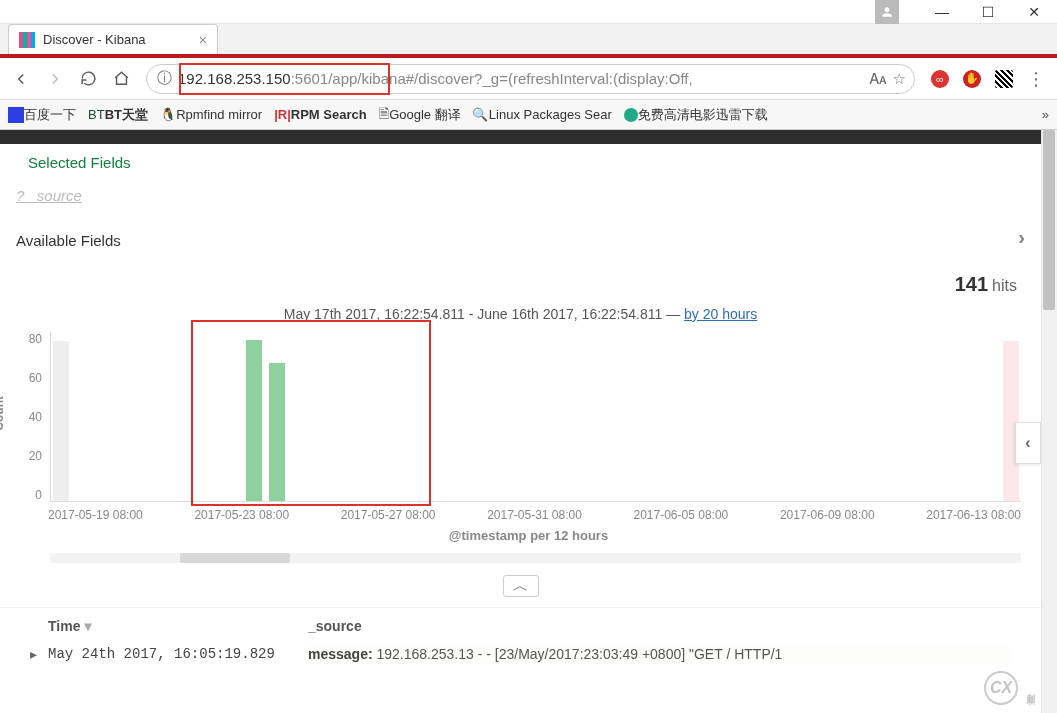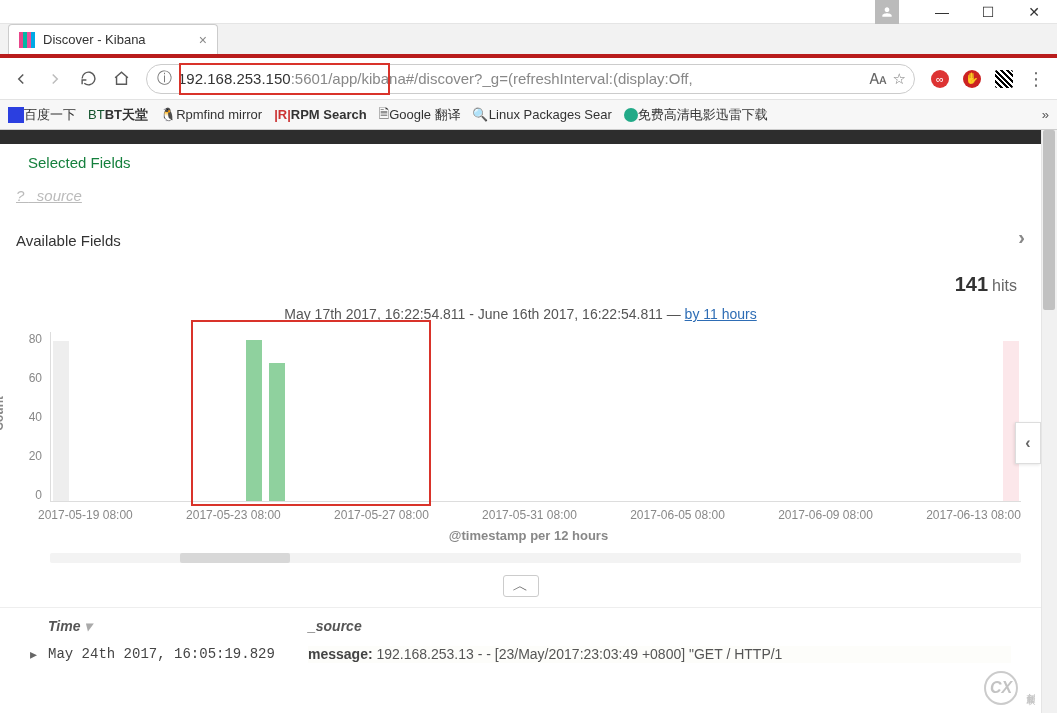--- a/index.html
+++ b/index.html
@@ -54,28 +54,28 @@
 .range-line { text-align: center; font-size: 14px; color: #555; padding: 4px 0 10px; }
 .range-link { color: #2e6db5; text-decoration: underline; }
 
 .chart-wrap { position: relative; padding: 0 20px 0 36px; }
 .chart-plot { position: relative; height: 170px; border-left:1px solid #ddd; border-bottom:1px solid #ddd; margin-left:14px; }
 .y-label { position:absolute; left:-8px; top:50%; transform: rotate(-90deg) translateX(50%); transform-origin: left top; font-size:12px; color:#888; font-weight:bold; }
 .y-ticks { position:absolute; left:18px; top:0; height:170px; display:flex; flex-direction:column; justify-content:space-between; font-size:12px; color:#888; text-align:right; width:24px; }
 .bar { position:absolute; bottom:0; width:16px; background:#8fd19e; }
 .ghost-left { position:absolute; left:2px; bottom:0; width:16px; background:#eee; height:160px; }
 .ghost-right { position:absolute; right:2px; bottom:0; width:16px; background:#fce7ea; height:160px; }
-.x-ticks { display:flex; justify-content:space-between; font-size:12px; color:#888; padding: 6px 0 2px; margin-left:2px; }
+.x-ticks { display:flex; justify-content:space-between; font-size:12px; color:#888; padding: 6px 0 2px; margin-left:12px; }
 .x-label { text-align:center; font-size:13px; color:#888; font-weight:bold; padding-top:4px; }
 .hbar-mini { margin-left:14px; margin-top:10px; height:10px; background:#f3f3f3; border-radius:2px; position:relative; }
 .hbar-thumb { position:absolute; left:130px; width:110px; height:10px; background:#d8d8d8; border-radius:2px; }
 
 .collapse-btn { width:36px; height:22px; border:1px solid #ccc; border-radius:3px; margin: 12px auto 10px; display:flex; align-items:center; justify-content:center; color:#666; }
 
-.doc-header { display:flex; padding: 10px 30px 6px 48px; font-size:14px; font-weight:bold; color:#555; border-top:1px solid #eee;font-style:italic; }
+.doc-header { display:flex; padding: 10px 30px 6px 48px; font-size:14px; font-weight:bold; color:#555; border-top:1px solid #eee; }
 .doc-time-h { width:260px; display:flex; align-items:center; gap:4px; }
 .doc-row { display:flex; padding: 6px 30px 0 30px; align-items:flex-start; font-size:14px; }
 .doc-expand { width:18px; color:#666; }
 .doc-time { width:260px; font-family: "Courier New", monospace; color:#444; }
 .doc-src { flex:1; font-family: "Courier New", monospace; color:#555; background:#fdfdfa; white-space:nowrap; overflow:hidden; }
 .doc-key { font-weight:bold; color:#444; }
 
 .side-expand { position:absolute; right:16px; top:292px; width:26px; height:42px; background:#fff; border:1px solid #ddd; box-shadow: -1px 1px 3px rgba(0,0,0,0.1); display:flex; align-items:center; justify-content:center; color:#666; font-weight:bold; }
 
 .watermark { position:absolute; right:20px; bottom:8px; display:flex; align-items:center; gap:6px; opacity:0.5; }
@@ -189,21 +189,21 @@
     <div class="sec-available">
       <span>Available Fields</span>
       <span class="chev-right">›</span>
     </div>
 
     <div class="hits-box">
       <span class="hits-num">141</span><span class="hits-label">hits</span>
     </div>
 
     <div class="range-line">
-      <span>May 17th 2017, 16:22:54.811 - June 16th 2017, 16:22:54.811 — </span><a class="range-link">by 11 hours</a>
+      <span>May 17th 2017, 16:22:54.811 - June 16th 2017, 16:22:54.811 — </span><a class="range-link">by 20 hours</a>
     </div>
 
     <div class="chart-wrap">
       <div class="y-label">Count</div>
       <div class="y-ticks">
         <span>80</span>
         <span>60</span>
         <span>40</span>
         <span>20</span>
         <span>0</span>

